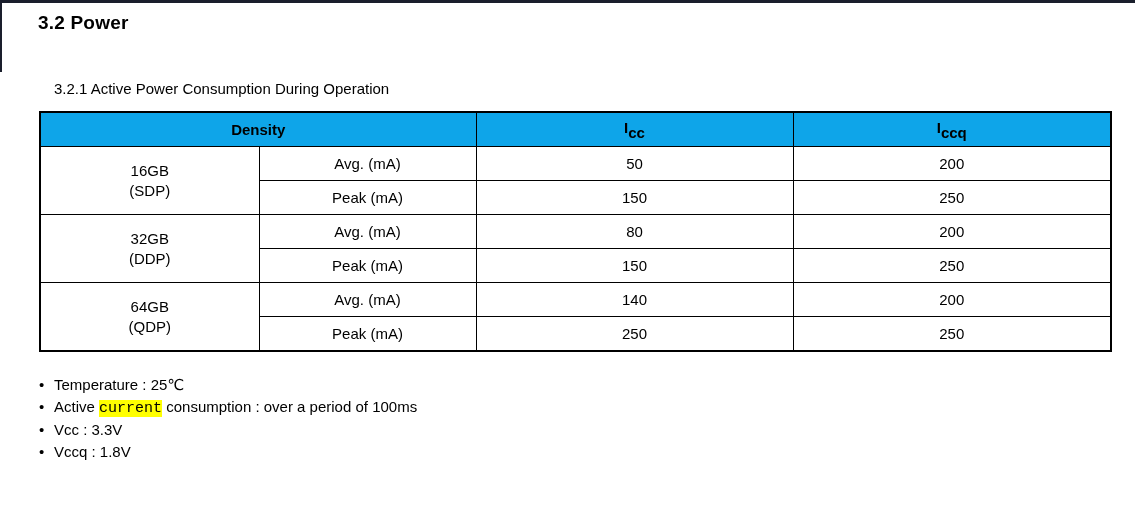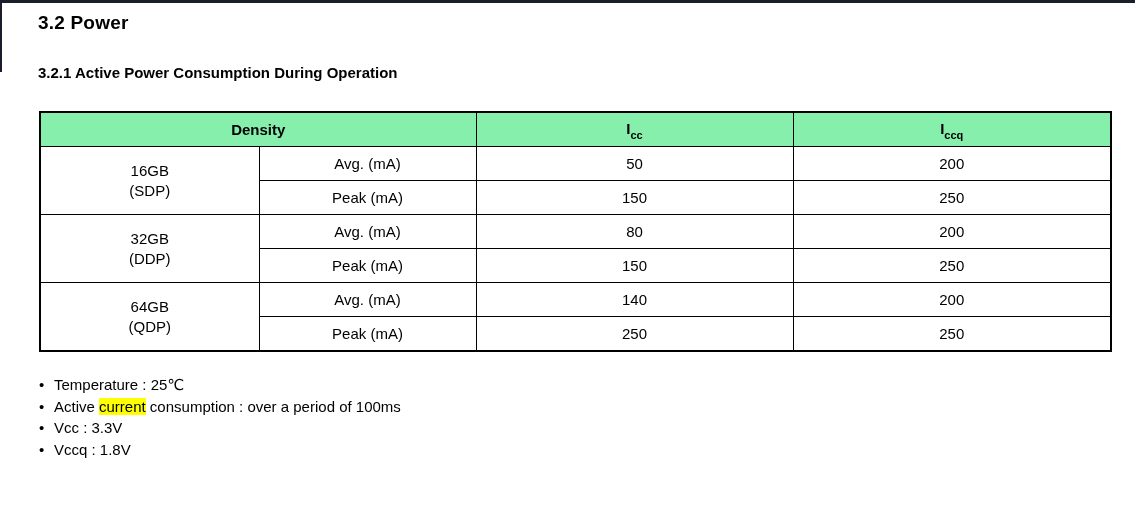--- a/index.html
+++ b/index.html
@@ -24,61 +24,61 @@
     width:2px; height:72px;
     background:#1a1e2c;
   }
   .title {
     position:absolute; left:38px; top:12px;
     margin:0; font-size:19px; font-weight:bold;
     letter-spacing:0.2px;
   }
   .subtitle {
     position:absolute; left:38px; top:64px;
-    margin:0; font-size:15px; font-weight:bold;
+    margin:16px; font-size:15px; font-weight:normal;
   }
   table.power {
     position:absolute; left:39px; top:111px;
     width:1071px;
     border-collapse:collapse;
     table-layout:fixed;
   }
   table.power th, table.power td {
     border:1px solid #000000;
     text-align:center;
     vertical-align:middle;
     padding:0;
     font-size:15px;
     height:33px;
     overflow:hidden;
   }
   table.power { border:2px solid #000000; }
   table.power thead th {
-    background:#86efac;
+    background:#0ea5e9;
     font-weight:bold;
   }
   table.power sub {
-    font-size:11px;
+    font-size:15px;
     font-weight:bold;
     position:relative;
     top:1px;
   }
   td.density { line-height:20px; }
   td.metric, td.val { font-weight:normal;margin-top:28px; }
   .notes {
     position:absolute; left:39px; top:374px;
     font-size:15px;
   }
   .note { line-height:21.6px; white-space:nowrap; }
   .note .bullet {
     display:inline-block;
     width:15px;
     font-size:15px;
   }
-  .hl { background:#ffff00; }
+  .hl { background:#ffff00;font-family:Liberation Mono, monospace; }
   .hl:empty { display:none; }
 </style>
 </head>
 <body>
 
 <div class="page">
   <div class="top-edge"></div>
   <div class="left-edge"></div>
 
   <h1 class="title">3.2 Power</h1>

